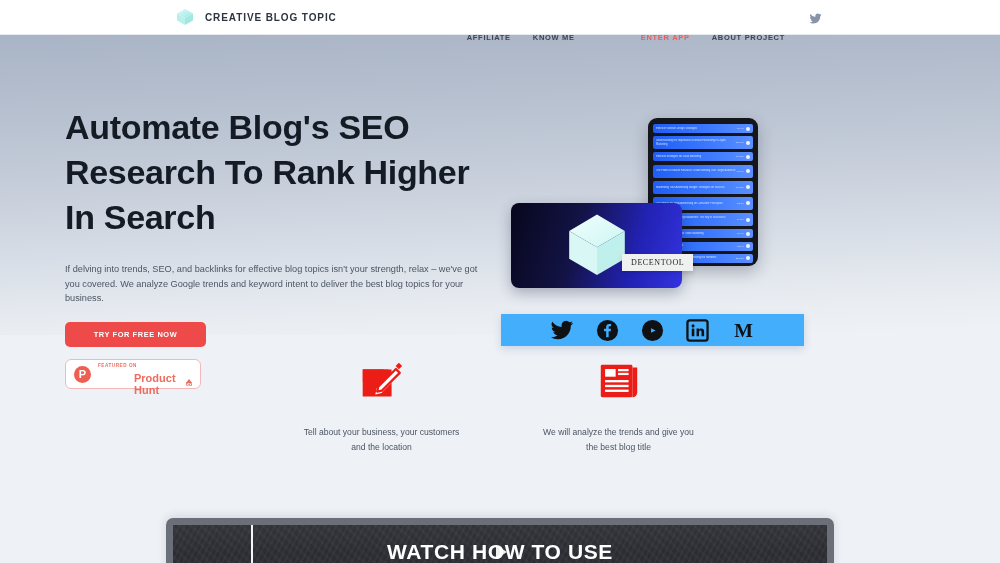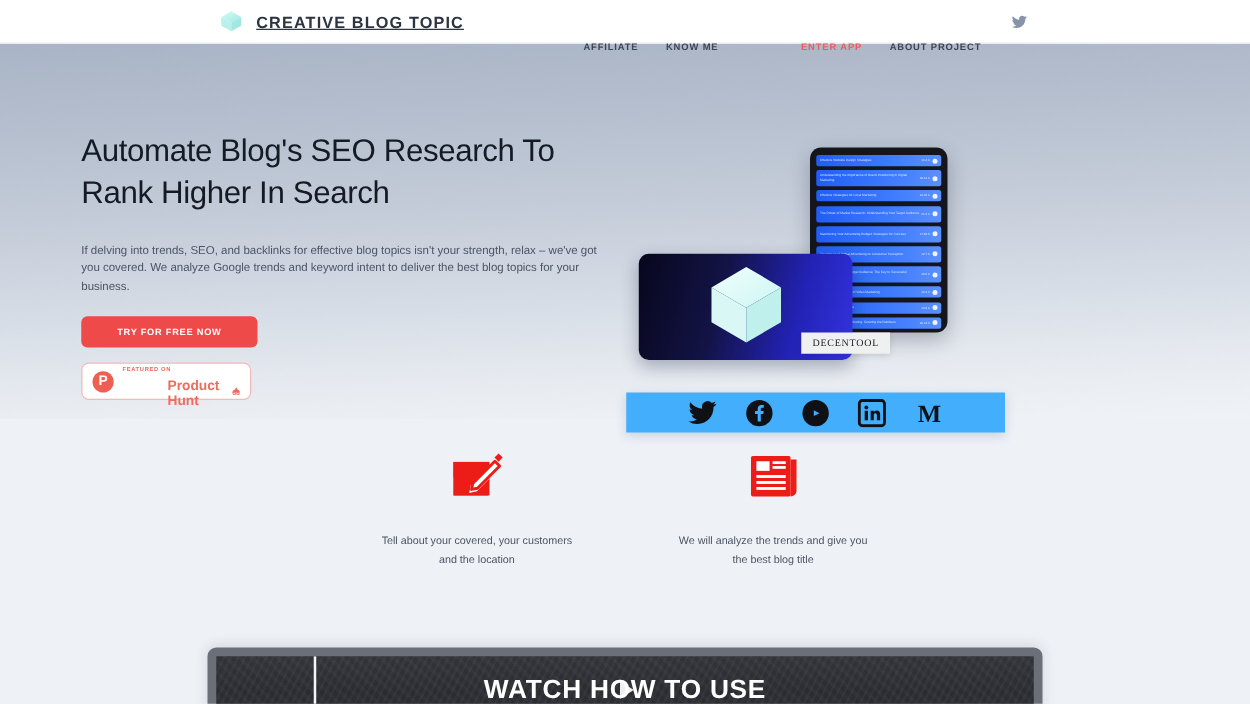--- a/index.html
+++ b/index.html
@@ -16,39 +16,39 @@
   .header {
     position: absolute; top: 0; left: 0; width: 1000px; height: 35px;
     background: #ffffff;
     border-bottom: 1px solid #e6e9ee;
     display: flex; align-items: center;
     z-index: 20;
   }
   .brand { position: absolute; left: 174px; display: flex; align-items: center; gap: 9px; }
   .brand-cube { width: 22px; height: 22px; position: relative; }
   .brand-name {
-    font-size: 13px; font-weight: bold; letter-spacing: .9px;
-    color: #2b3440; white-space: nowrap; text-decoration: underline;
+    font-size: 10px; font-weight: bold; letter-spacing: .9px;
+    color: #2b3440; white-space: nowrap;
   }
   .nav { position: absolute; right: 178px; display: flex; align-items: center; gap: 22px; }
   .nav-item {
     font-size: 7.5px; font-weight: bold; letter-spacing: .7px;
     color: #3c4652; white-space: nowrap; cursor: pointer; margin-top: 40px;
   }
   .nav-item.accent { color: #f05a5a; padding-left: 44px; }
   .nav-tw { width: 13px; height: 13px; margin-left: 2px; display: block; }
 
   
   .hero {
     position: absolute; top: 35px; left: 0; width: 1000px; height: 300px;
     background: linear-gradient(178deg, #a9b4c6 0%, #b3bdcd 18%, #c3cbd8 42%, #d8dee7 68%, #e9edf2 88%, #eff2f6 100%);
   }
   .hero-left { position: absolute; left: 65px; top: 70px; width: 430px; }
   .hero-title {
-    font-size: 25px; font-weight: normal; line-height: 1.33;
+    font-size: 34px; font-weight: bold; line-height: 1.33;
     color: #141b24; letter-spacing: -.3px;
   }
   .hero-sub {
     margin-top: 21px; font-size: 9.2px; line-height: 1.62; color: #4c5563;
     width: 420px;
   }
   .cta {
     margin-top: 16px; display: inline-block;
     width: 141px; height: 25px; border-radius: 5px;
     background: #ef4a4a; border: none; cursor: pointer;
@@ -100,26 +100,25 @@
 
   
   .logo-card {
     position: absolute; left: 511px; top: 168px; width: 171px; height: 85px;
     border-radius: 8px; overflow: hidden;
     background: linear-gradient(105deg, #07071d 0%, #131346 38%, #2222b4 72%, #3333e0 100%);
     box-shadow: 0 5px 14px rgba(20,30,60,.3);
     display: flex; align-items: center; justify-content: center;
   }
   .decentool {
-    position: absolute; left: 641px; top: 219px;
+    position: absolute; left: 622px; top: 219px;
     background: #eef1f0; padding: 4px 9px;
     font-family: "Liberation Serif", serif;
     font-size: 8px; letter-spacing: .6px; color: #1d1d22;
     box-shadow: 0 2px 5px rgba(0,0,0,.12);
-    margin-top: 12px;
   }
 
   
   .social {
     position: absolute; left: 501px; top: 279px; width: 303px; height: 32px;
     background: #42aefc; display: flex; align-items: center; justify-content: center;
     gap: 22px;
     box-shadow: 0 3px 8px rgba(40,80,140,.18);
   }
   .social svg { display: block; cursor: pointer; }
@@ -333,21 +332,21 @@
       <div class="feature-icon">
         <svg width="46" height="46" viewBox="0 0 48 48">
           <path d="M4 12h27L18 25H4z" fill="#ec1c16"></path>
           <rect x="4" y="12" width="30" height="28" fill="#ec1c16"></rect>
           <path d="M33 40H4V12h22l-9.5 9.5" fill="#ec1c16"></path>
           <path d="M18.5 31.5 37 13l5 5-18.5 18.5-6.5 1.5z" fill="#ffffff"></path>
           <path d="M20 30 38.5 11.5l4 4L24 34l-5 1z" fill="#ffffff" stroke="#ec1c16" stroke-width="2.4" stroke-linejoin="round"></path>
           <path d="M38.2 8.4 41.6 5l3.4 3.4-3.4 3.4z" fill="#ec1c16"></path>
         </svg>
       </div>
-      <div class="feature-text">Tell about your covered, your customers and the location</div>
+      <div class="feature-text">Tell about your business, your customers and the location</div>
     </div>
     <div class="feature">
       <div class="feature-icon">
         <svg width="46" height="46" viewBox="0 0 48 48">
           <path d="M38 10h5v26a5 5 0 0 1-5 5z" fill="#ec1c16"></path>
           <rect x="5" y="7" width="33" height="34" rx="1.5" fill="#ec1c16"></rect>
           <rect x="9.5" y="11.5" width="11" height="8" fill="#ffffff"></rect>
           <rect x="23" y="11.5" width="11" height="2.3" fill="#ffffff"></rect>
           <rect x="23" y="15.5" width="11" height="2.3" fill="#ffffff"></rect>
           <rect x="9.5" y="23" width="24.5" height="2.4" fill="#ffffff"></rect>

